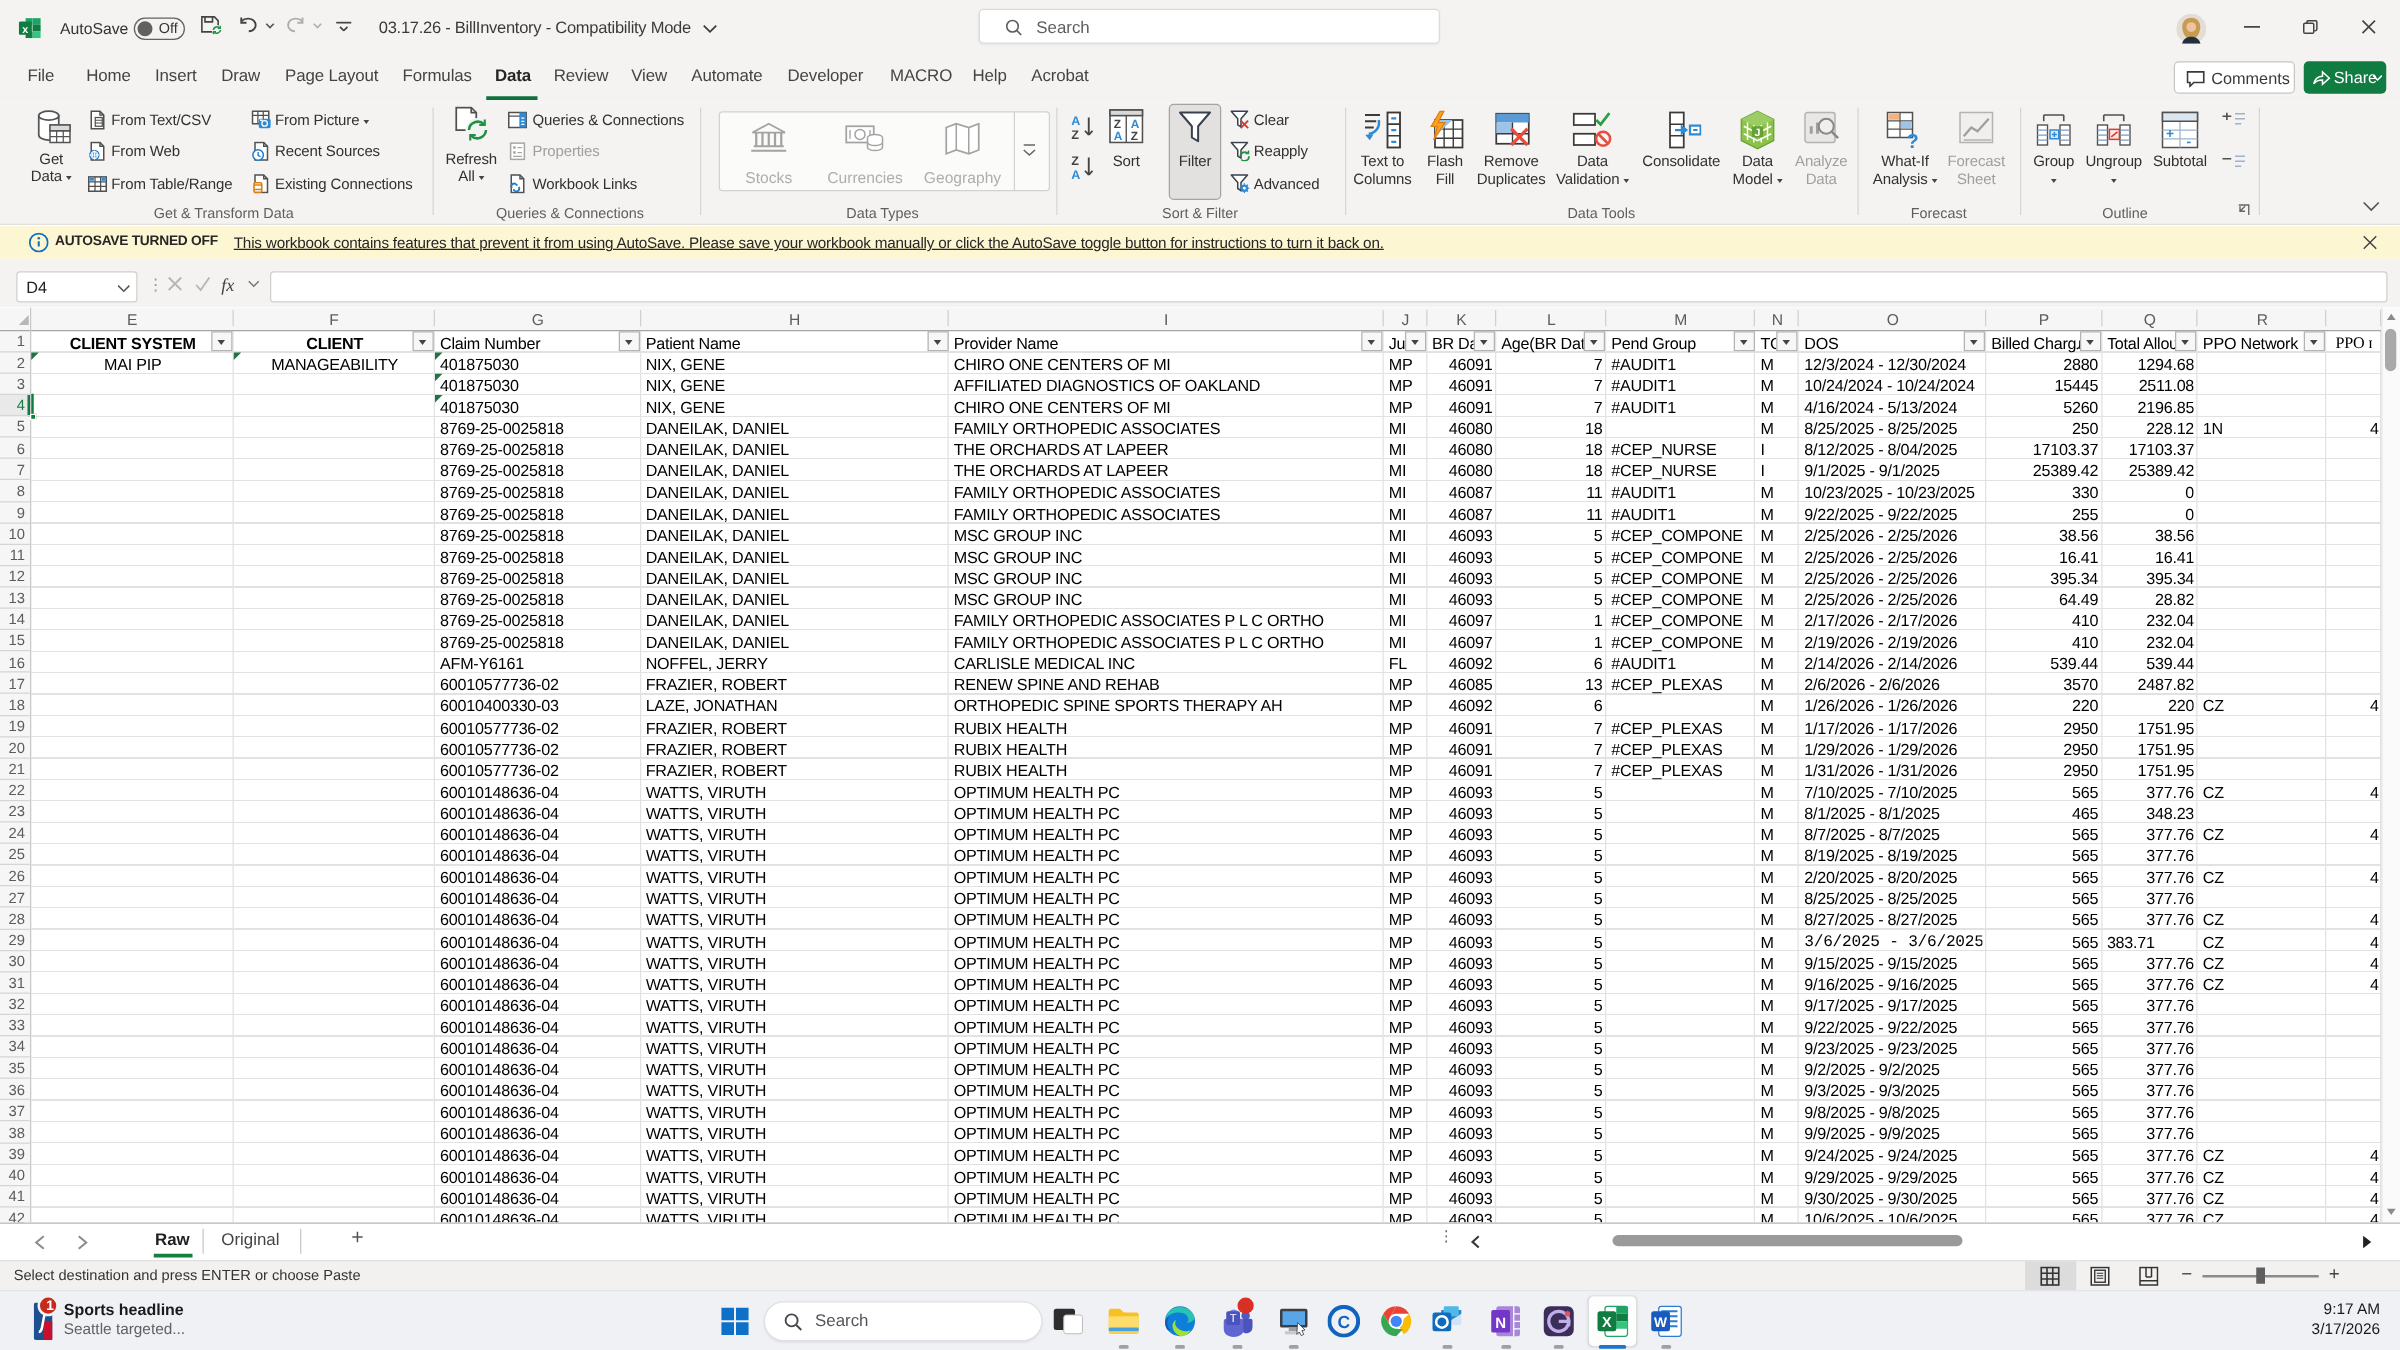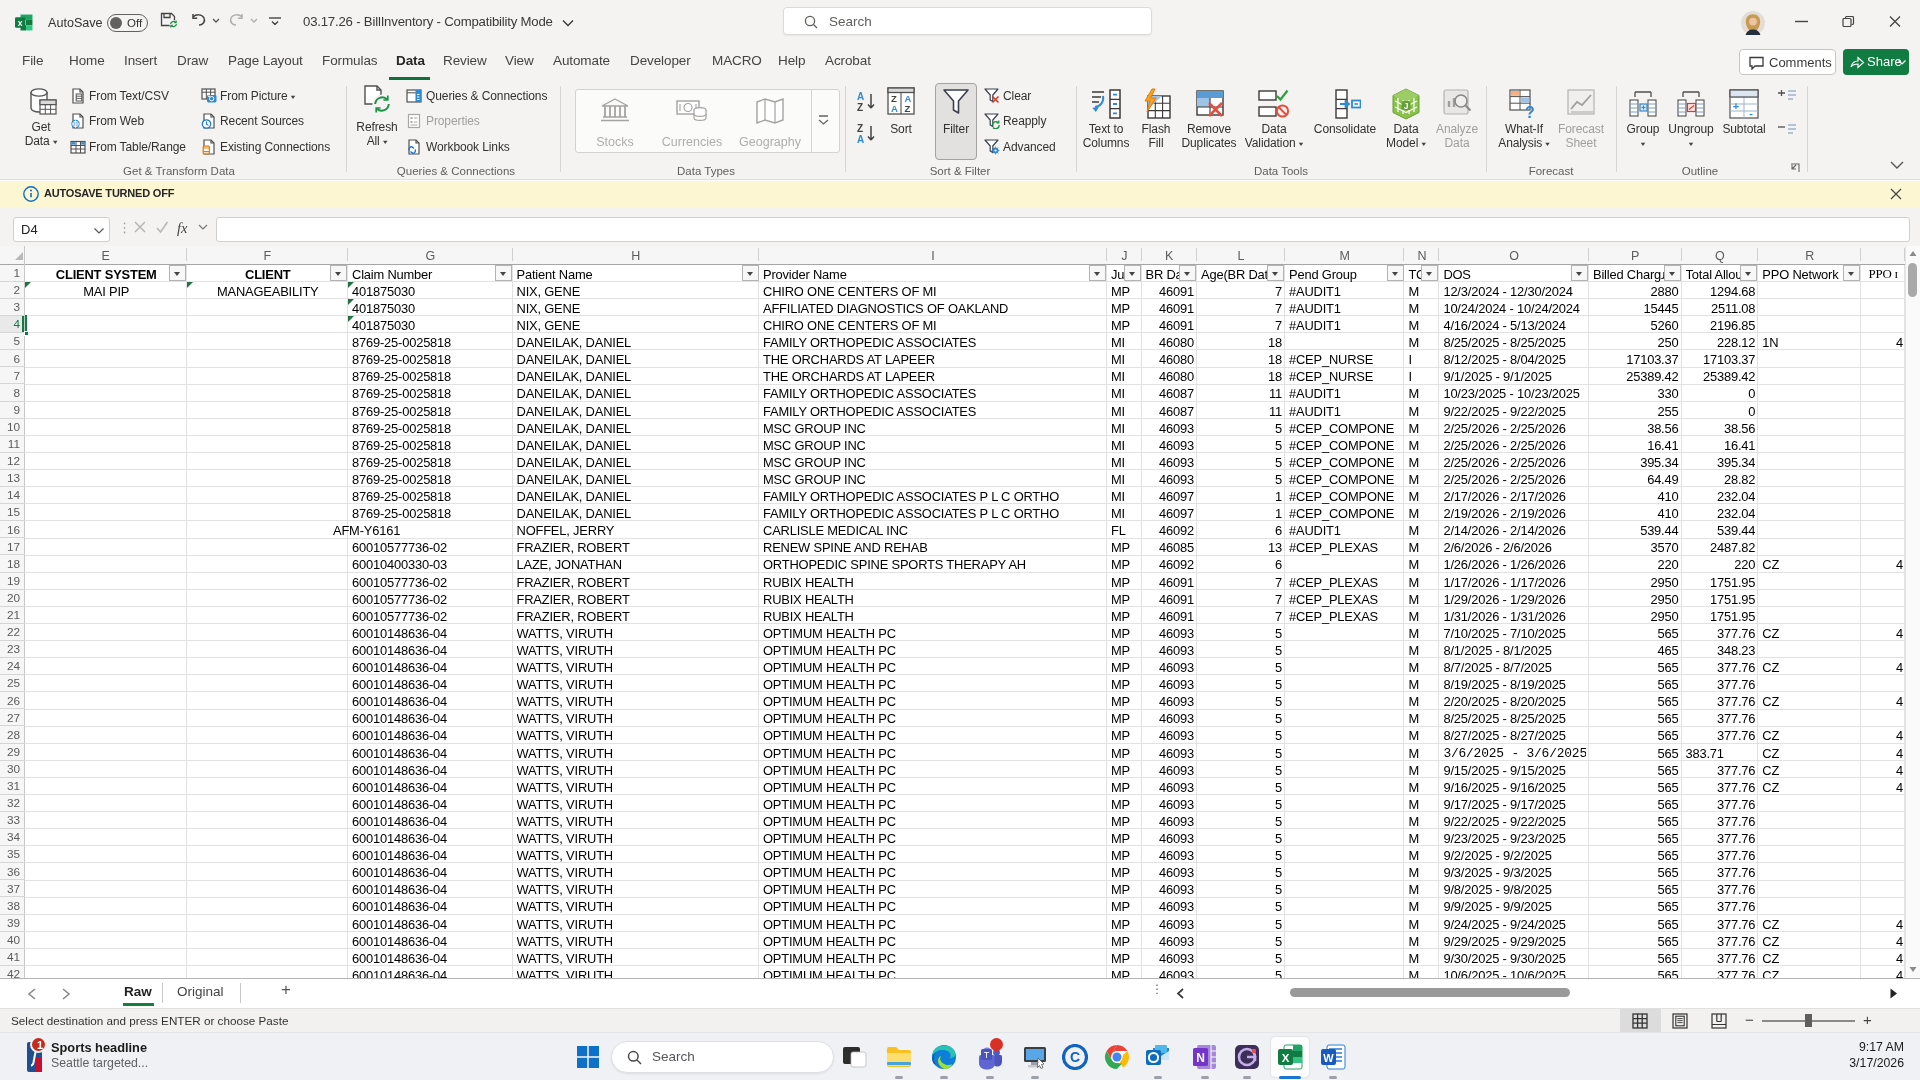--- a/index.html
+++ b/index.html
@@ -401,20 +401,21 @@
       <path d="M1 1 l6 6 l6-6" fill="none" stroke="#555" stroke-width="1.4"></path>
     </svg>
   </div>
 <div class="abs msgbar">
     <svg class="abs" style="left:23px;top:5px" width="16" height="16" viewBox="0 0 16 16">
 <circle cx="8" cy="8" r="7.2" fill="none" stroke="#0e6fc0" stroke-width="1.4"></circle>
 <path d="M8 7 v4.2" stroke="#0e6fc0" stroke-width="1.6"></path>
       <circle cx="8" cy="4.6" r="1" fill="#0e6fc0"></circle>
 </svg>
     <div class="abs" style="left:44px;top:6px;font-size:11px;font-weight:bold;color:#262626;letter-spacing:-0.2px">AUTOSAVE TURNED OFF</div>
+    <div class="abs" style="left:187px;top:6px;font-size:12.2px;color:#262626;text-decoration:underline;letter-spacing:-0.15px">This workbook contains features that prevent it from using AutoSave. Please save your workbook manually or click the AutoSave toggle button for instructions to turn it back on.</div>
     <svg class="abs" style="left:1890px;top:7px" width="12" height="12" viewBox="0 0 12 12">
       <path d="M1 1 l10 10 M11 1 l-10 10" stroke="#444" stroke-width="1.2"></path>
     </svg>
   </div>
 <div class="abs fbar">
     <div class="abs" style="left:13px;top:10px;width:97px;height:25px;background:#fff;border:1px solid #d1cfcd;border-radius:3px">
       <div class="abs" style="left:7px;top:4px;font-size:13px;color:#222">D4</div>
       <svg class="abs" style="left:80px;top:10px" width="10" height="6" viewBox="0 0 10 6">
         <path d="M0.5 0.5 l4.5 4.5 l4.5-4.5" fill="none" stroke="#555" stroke-width="1.2"></path>
       </svg>
@@ -730,21 +731,21 @@
     <div class="cell" style="left:516.5px;top:259.1px;width:239.5px;">DANEILAK, DANIEL</div>
     <div class="cell" style="left:763px;top:259.1px;width:341.0px;">FAMILY ORTHOPEDIC ASSOCIATES P L C ORTHO</div>
     <div class="cell" style="left:1111px;top:259.1px;width:27.5px;">MI</div>
     <div class="cell" style="left:1145.5px;top:259.1px;width:48.5px;text-align:right;">46097</div>
     <div class="cell" style="left:1201px;top:259.1px;width:81.0px;text-align:right;">1</div>
     <div class="cell" style="left:1289px;top:259.1px;width:112.4px;">#CEP_COMPONE</div>
     <div class="cell" style="left:1408.4px;top:259.1px;width:28.0px;">M</div>
     <div class="cell" style="left:1443.4px;top:259.1px;width:142.6px;">2/19/2026 - 2/19/2026</div>
     <div class="cell" style="left:1593px;top:259.1px;width:85.5px;text-align:right;">410</div>
     <div class="cell" style="left:1685.5px;top:259.1px;width:69.8px;text-align:right;">232.04</div>
-    <div class="cell" style="left:333px;top:276.2px;width:157.5px;">AFM-Y6161</div>
+    <div class="cell" style="left:352px;top:276.2px;width:157.5px;">AFM-Y6161</div>
     <div class="cell" style="left:516.5px;top:276.2px;width:239.5px;">NOFFEL, JERRY</div>
     <div class="cell" style="left:763px;top:276.2px;width:341.0px;">CARLISLE MEDICAL INC</div>
     <div class="cell" style="left:1111px;top:276.2px;width:27.5px;">FL</div>
     <div class="cell" style="left:1145.5px;top:276.2px;width:48.5px;text-align:right;">46092</div>
     <div class="cell" style="left:1201px;top:276.2px;width:81.0px;text-align:right;">6</div>
     <div class="cell" style="left:1289px;top:276.2px;width:112.4px;">#AUDIT1</div>
     <div class="cell" style="left:1408.4px;top:276.2px;width:28.0px;">M</div>
     <div class="cell" style="left:1443.4px;top:276.2px;width:142.6px;">2/14/2026 - 2/14/2026</div>
     <div class="cell" style="left:1593px;top:276.2px;width:85.5px;text-align:right;">539.44</div>
     <div class="cell" style="left:1685.5px;top:276.2px;width:69.8px;text-align:right;">539.44</div>

